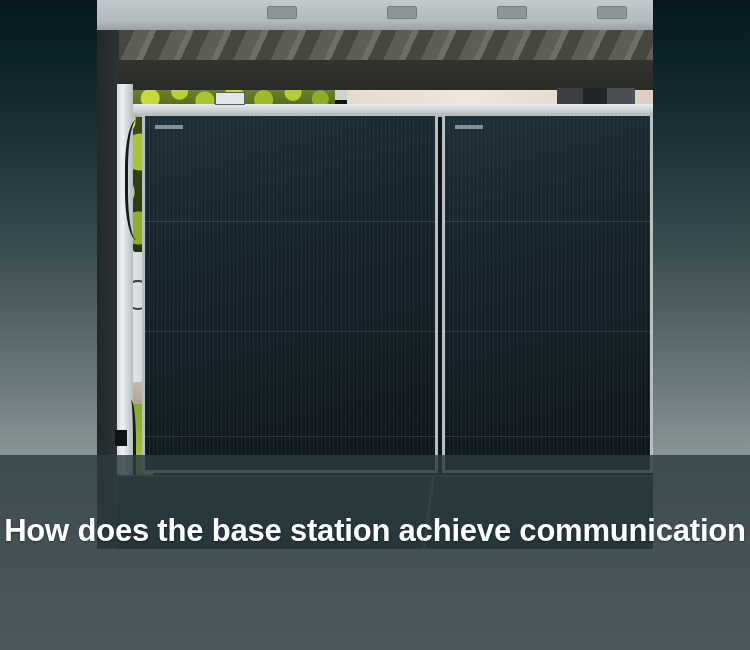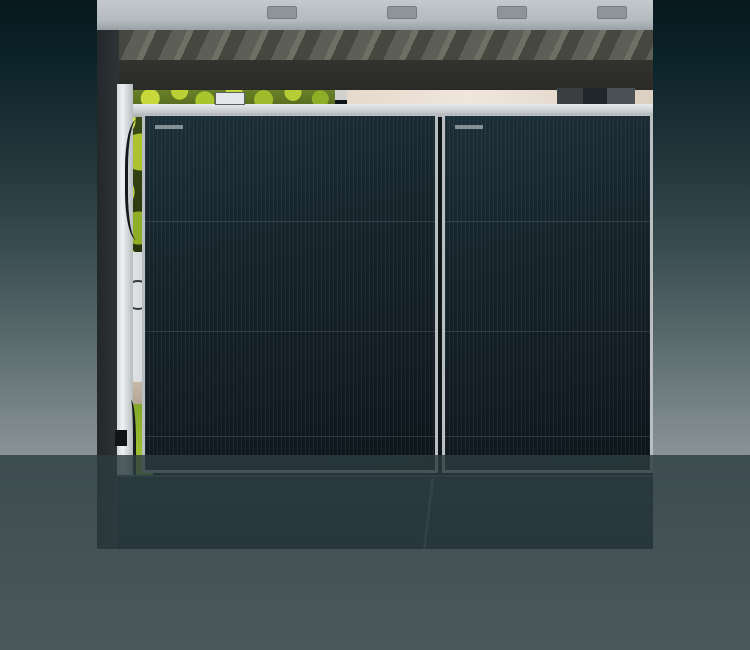--- a/index.html
+++ b/index.html
@@ -360,14 +360,15 @@
       <div class="cell-line-h" style="top:215px;"></div>
       <div class="cell-line-h" style="top:320px;"></div>
     </div>
 
     <div class="lower-row"></div>
     <div class="lower-split"></div>
   </div>
 
   <div class="overlay"></div>
 
+  <div class="title">How does the base station achieve communication</div>
 
 </div>
 
 </body></html>

